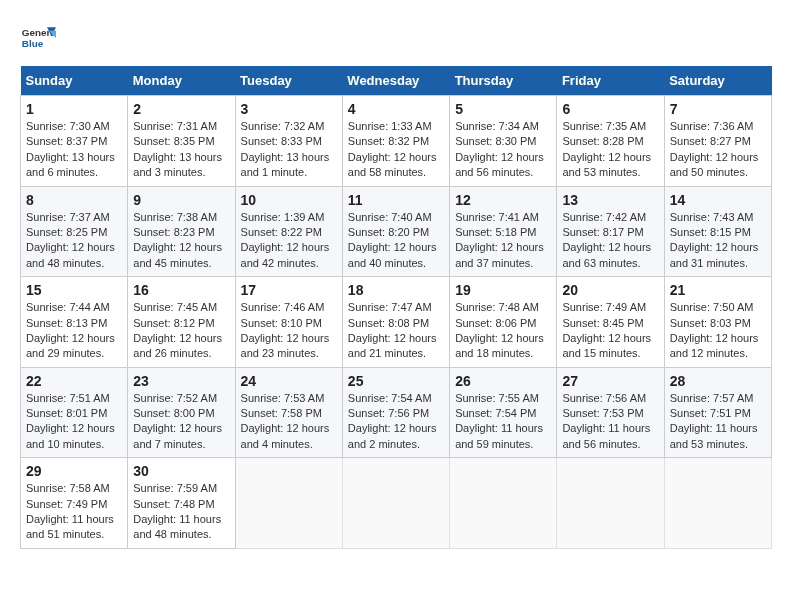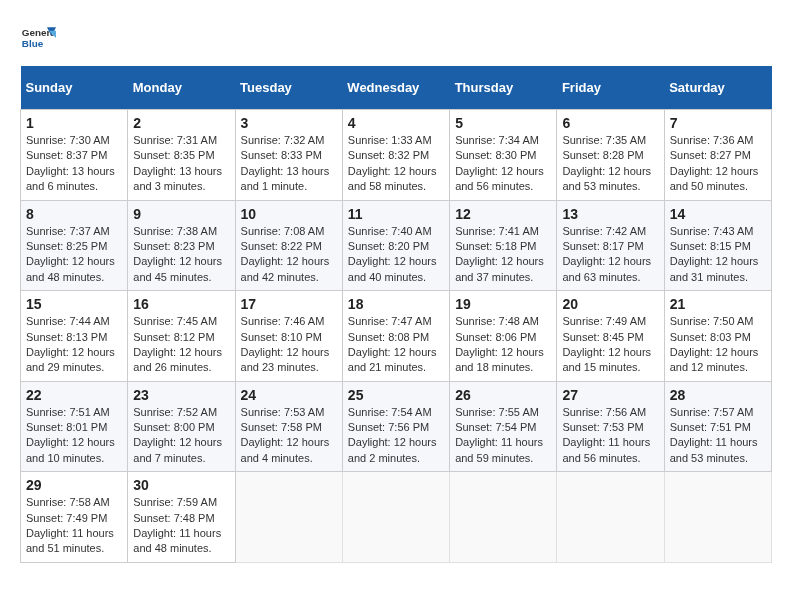--- a/index.html
+++ b/index.html
@@ -38,21 +38,21 @@
       color: #555;
     }
     table {
       width: 100%;
       border-collapse: collapse;
       font-size: 11px;
     }
     thead th {
       background-color: #1a5fa8;
       color: #fff;
-      padding: 14px 5px;
+      padding: 7px 5px;
       text-align: left;
       font-size: 13px;
       font-weight: bold;
     }
     td {
       border: 1px solid #ccc;
       vertical-align: top;
       padding: 5px;
       width: 14.28%;
       height: 90px;
@@ -182,21 +182,21 @@
           <span class="day-num">9</span>
           <div class="day-info">
             <div>Sunrise: 7:38 AM</div>
             <div>Sunset: 8:23 PM</div>
             <div>Daylight: 12 hours and 45 minutes.</div>
           </div>
         </td>
         <td>
           <span class="day-num">10</span>
           <div class="day-info">
-            <div>Sunrise: 7:08 AM</div>
+            <div>Sunrise: 1:39 AM</div>
             <div>Sunset: 8:22 PM</div>
             <div>Daylight: 12 hours and 42 minutes.</div>
           </div>
         </td>
         <td>
           <span class="day-num">11</span>
           <div class="day-info">
             <div>Sunrise: 7:40 AM</div>
             <div>Sunset: 8:20 PM</div>
             <div>Daylight: 12 hours and 40 minutes.</div>

